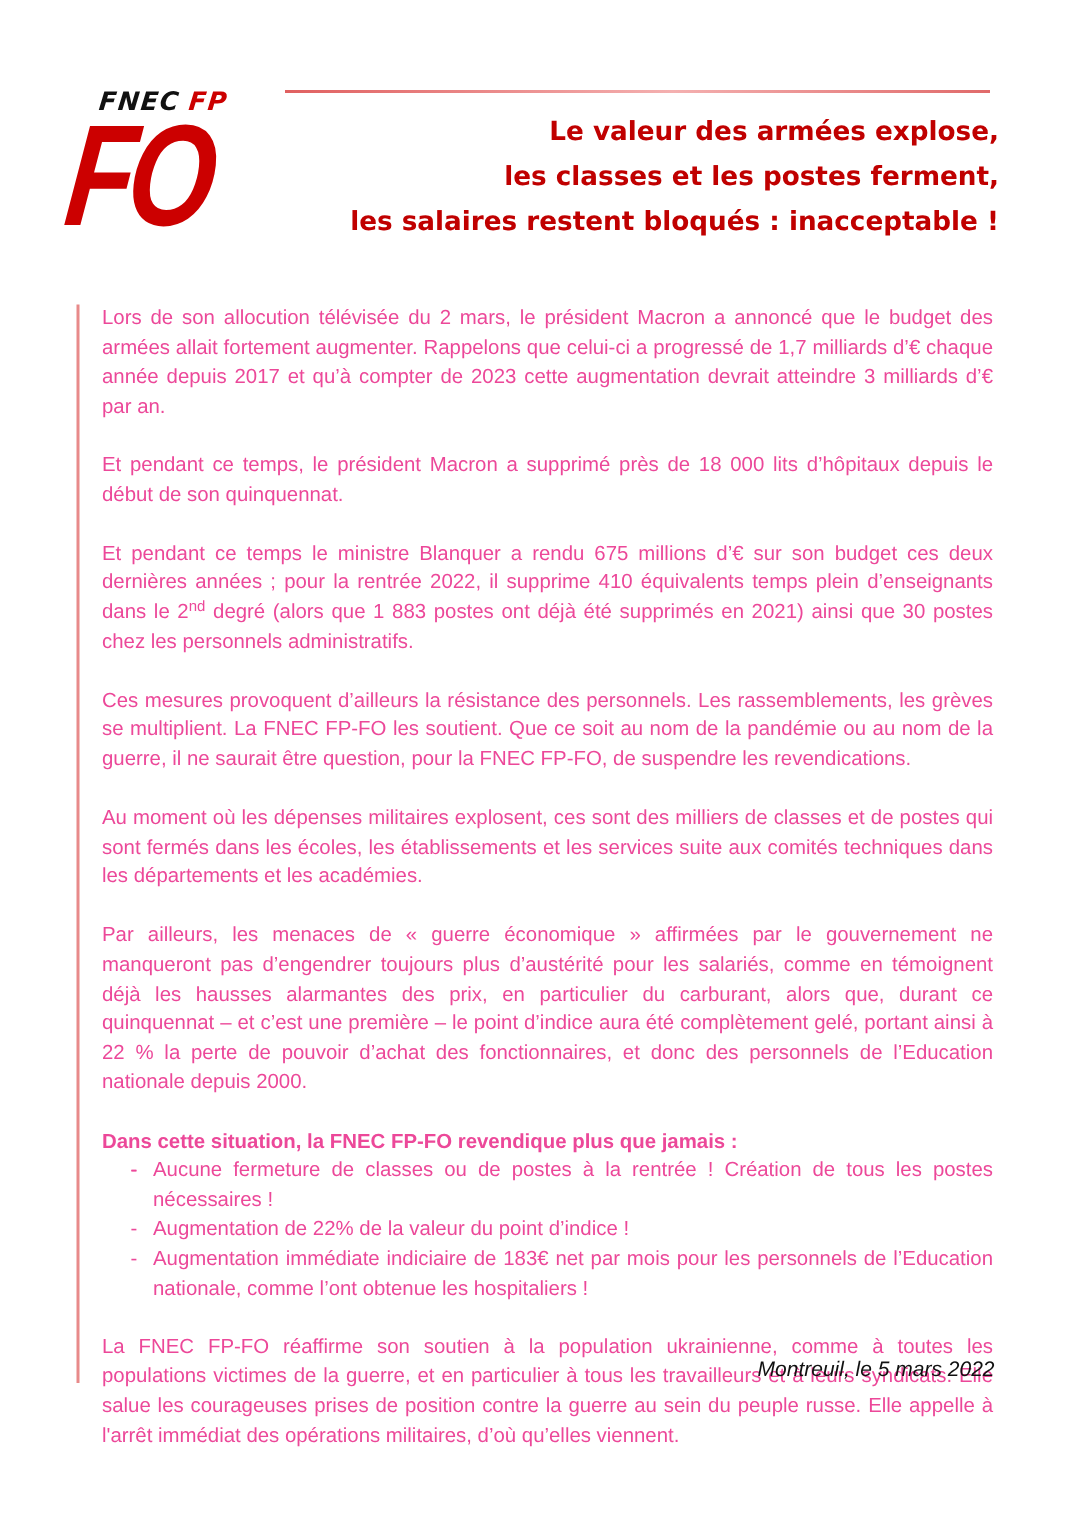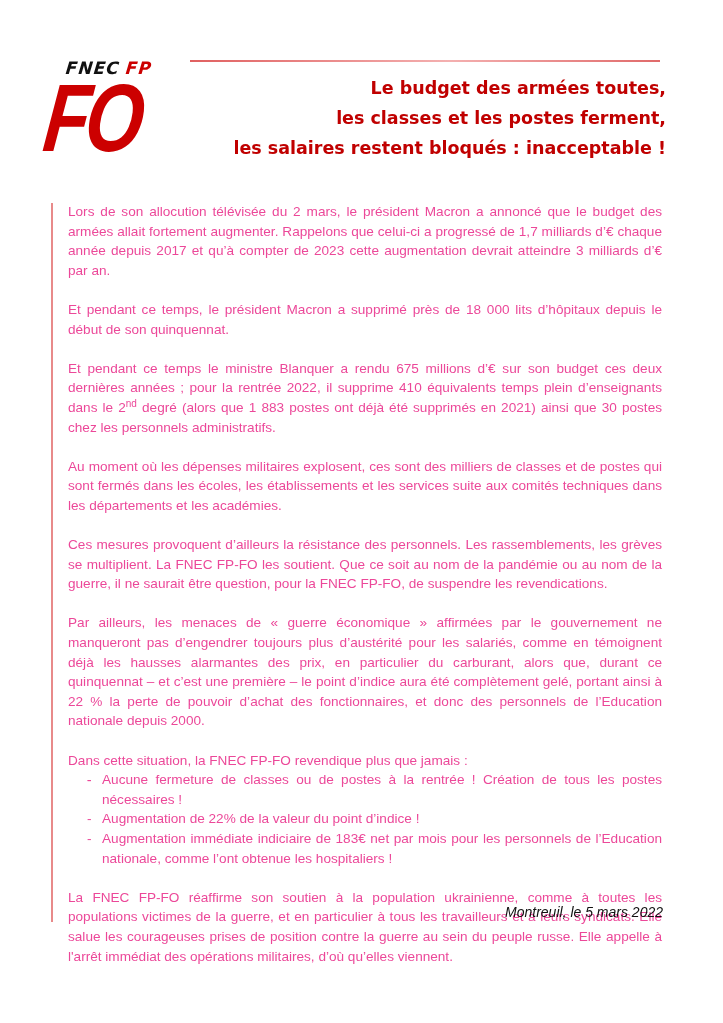--- a/index.html
+++ b/index.html
@@ -14,54 +14,54 @@
 
     .top-rule { position: absolute; left: 190px; top: 60px; width: 470px; height: 2px; background: linear-gradient(to right, #e06060, #f4b0b0 55%, #e06a6a); }
 
     .headline { position: absolute; right: 57px; top: 73px; text-align: right; font-family: "DejaVu Sans", sans-serif; font-weight: bold; font-size: 17.5px; line-height: 30px; color: #c00000; }
     .headline div { white-space: nowrap; }
 
     .side-rule { position: absolute; left: 51px; top: 203px; width: 2px; height: 719px; background: #e88a8a; }
 
     .body { position: absolute; left: 68px; top: 202px; width: 594px; font-family: "Liberation Sans", sans-serif; font-size: 13.6px; line-height: 19.6px; color: #ec4899; }
     .body p { text-align: justify; margin-bottom: 19.6px; }
-    .body p.tight { margin-bottom: 0; }
+    .body p.tight { margin-bottom: 0; font-weight: bold; }
     .body ul { list-style: none; margin-left: 0; margin-bottom: 19.6px; }
     .body li { position: relative; padding-left: 34px; text-align: justify; }
     .body li .dash { position: absolute; left: 19px; top: 0; }
     sup { font-size: 10px; line-height: 0; vertical-align: 5px; }
 
     .signature { position: absolute; right: 60px; top: 904px; font-family: "Liberation Sans", sans-serif; font-style: italic; font-size: 14px; color: #111111; }
   </style>
 </head>
 <body>
 
 <div class="logo">
   <div class="logo-top">
     <span class="fnec">FNEC</span><span class="fp">FP</span>
   </div>
   <div class="logo-fo">FO</div>
 </div>
 
 <div class="top-rule"></div>
 
 <div class="headline">
-  <div>Le budget des armées toutes,</div>
+  <div>Le valeur des armées explose,</div>
   <div>les classes et les postes ferment,</div>
   <div>les salaires restent bloqués : inacceptable !</div>
 </div>
 
 <div class="side-rule"></div>
 
 <div class="body">
   <p>Lors de son allocution télévisée du 2 mars, le président Macron a annoncé que le budget des armées allait fortement augmenter. Rappelons que celui-ci a progressé de 1,7 milliards d’€ chaque année depuis 2017 et qu’à compter de 2023 cette augmentation devrait atteindre 3 milliards d’€ par an.</p>
   <p>Et pendant ce temps, le président Macron a supprimé près de 18 000 lits d’hôpitaux depuis le début de son quinquennat.</p>
   <p><span>Et pendant ce temps le ministre Blanquer a rendu 675 millions d’€ sur son budget ces deux dernières années ; pour la rentrée 2022, il supprime 410 équivalents temps plein d’enseignants dans le 2</span><sup>nd</sup><span> degré (alors que 1 883 postes ont déjà été supprimés en 2021) ainsi que 30 postes chez les personnels administratifs.</span></p>
+  <p>Ces mesures provoquent d’ailleurs la résistance des personnels. Les rassemblements, les grèves se multiplient. La FNEC FP-FO les soutient. Que ce soit au nom de la pandémie ou au nom de la guerre, il ne saurait être question, pour la FNEC FP-FO, de suspendre les revendications.</p>
   <p>Au moment où les dépenses militaires explosent, ces sont des milliers de classes et de postes qui sont fermés dans les écoles, les établissements et les services suite aux comités techniques dans les départements et les académies.</p>
-  <p>Ces mesures provoquent d’ailleurs la résistance des personnels. Les rassemblements, les grèves se multiplient. La FNEC FP-FO les soutient. Que ce soit au nom de la pandémie ou au nom de la guerre, il ne saurait être question, pour la FNEC FP-FO, de suspendre les revendications.</p>
   <p>Par ailleurs, les menaces de « guerre économique » affirmées par le gouvernement ne manqueront pas d’engendrer toujours plus d’austérité pour les salariés, comme en témoignent déjà les hausses alarmantes des prix, en particulier du carburant, alors que, durant ce quinquennat – et c’est une première – le point d’indice aura été complètement gelé, portant ainsi à 22 % la perte de pouvoir d’achat des fonctionnaires, et donc des personnels de l’Education nationale depuis 2000.</p>
   <p class="tight">Dans cette situation, la FNEC FP-FO revendique plus que jamais :</p>
   <ul>
     <li><span class="dash">-</span></li>
     <li><span class="dash">-</span><span>Aucune fermeture de classes ou de postes à la rentrée ! Création de tous les postes nécessaires !</span></li>
     <li><span class="dash">-</span><span>Augmentation de 22% de la valeur du point d’indice !</span></li>
     <li><span class="dash">-</span><span>Augmentation immédiate indiciaire de 183€ net par mois pour les personnels de l’Education nationale, comme l’ont obtenue les hospitaliers !</span></li>
   </ul>
   <p>La FNEC FP-FO réaffirme son soutien à la population ukrainienne, comme à toutes les populations victimes de la guerre, et en particulier à tous les travailleurs et à leurs syndicats. Elle salue les courageuses prises de position contre la guerre au sein du peuple russe. Elle appelle à l'arrêt immédiat des opérations militaires, d’où qu’elles viennent.</p>
 </div>

